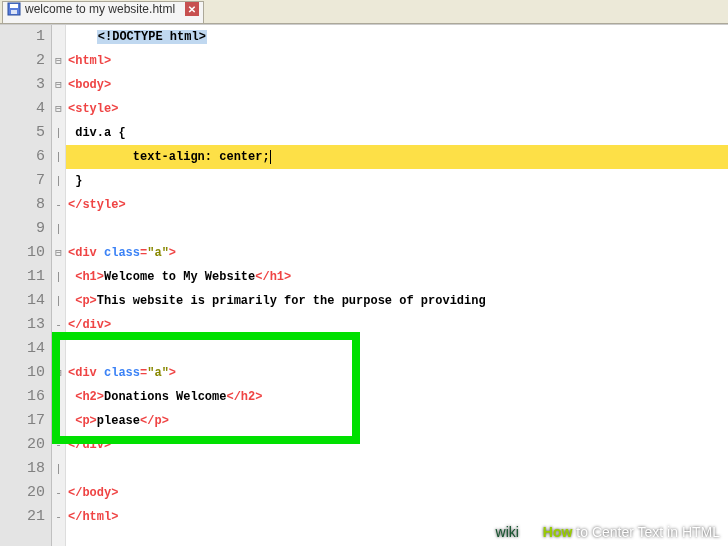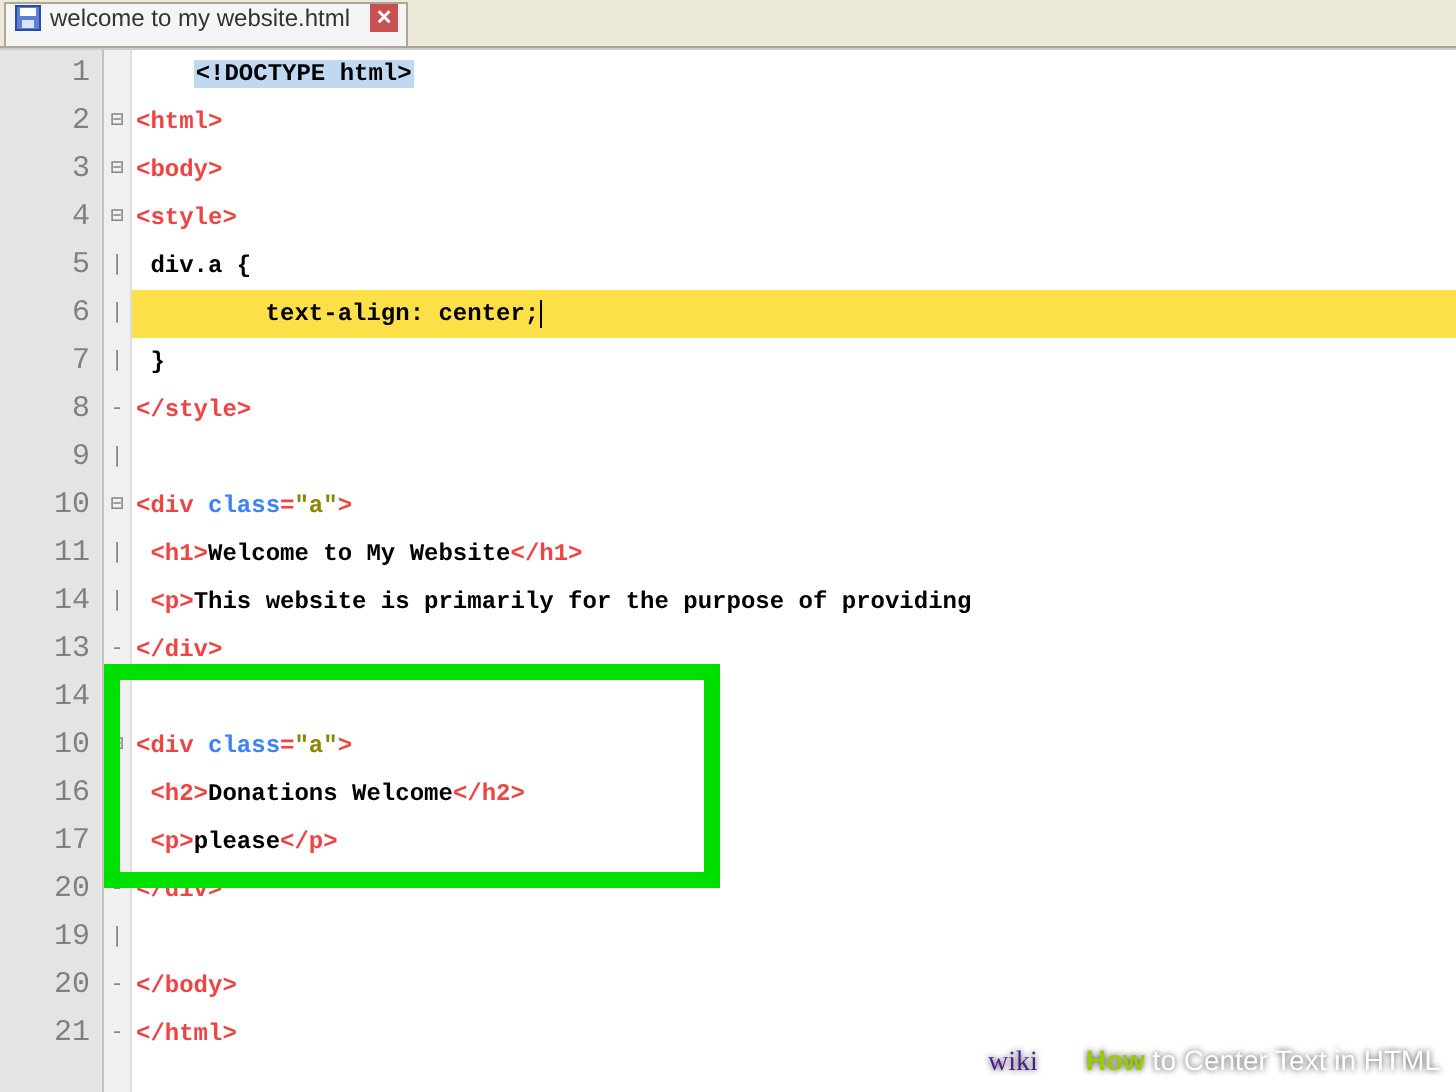--- a/index.html
+++ b/index.html
@@ -101,21 +101,21 @@
 }
 .watermark {
   position: absolute;
   bottom: 6px;
   right: 8px;
   font-family: Arial, sans-serif;
   font-size: 14px;
   color: #fff;
   text-shadow: 0 0 3px rgba(0,0,0,.8);
 }
-.watermark .wiki { color: #4c1d95; font-family: Liberation Serif, serif; }
+.watermark .wiki { color: #14532d; }
 .watermark .how { color: #9c0; font-weight: bold; margin-left: 24px; }
 </style>
 </head>
 <body>
 
 <div class="tab-bar">
   <div class="tab">
     <span class="save-icon">
       <svg width="14" height="14" viewBox="0 0 14 14">
           <rect x="1" y="1" width="12" height="12" fill="#5a7edc" stroke="#2a4e9c"></rect>
@@ -141,21 +141,21 @@
       <div class="ln">9</div>
       <div class="ln">10</div>
       <div class="ln">11</div>
       <div class="ln">14</div>
       <div class="ln">13</div>
       <div class="ln">14</div>
       <div class="ln">10</div>
       <div class="ln">16</div>
       <div class="ln">17</div>
       <div class="ln">20</div>
-      <div class="ln">19</div>
+      <div class="ln">18</div>
       <div class="ln">20</div>
       <div class="ln">21</div>
     </div>
   <div class="fold-col" id="foldcol">
       <div></div>
       <div>⊟</div>
       <div>⊟</div>
       <div>⊟</div>
       <div>|</div>
       <div>|</div>

